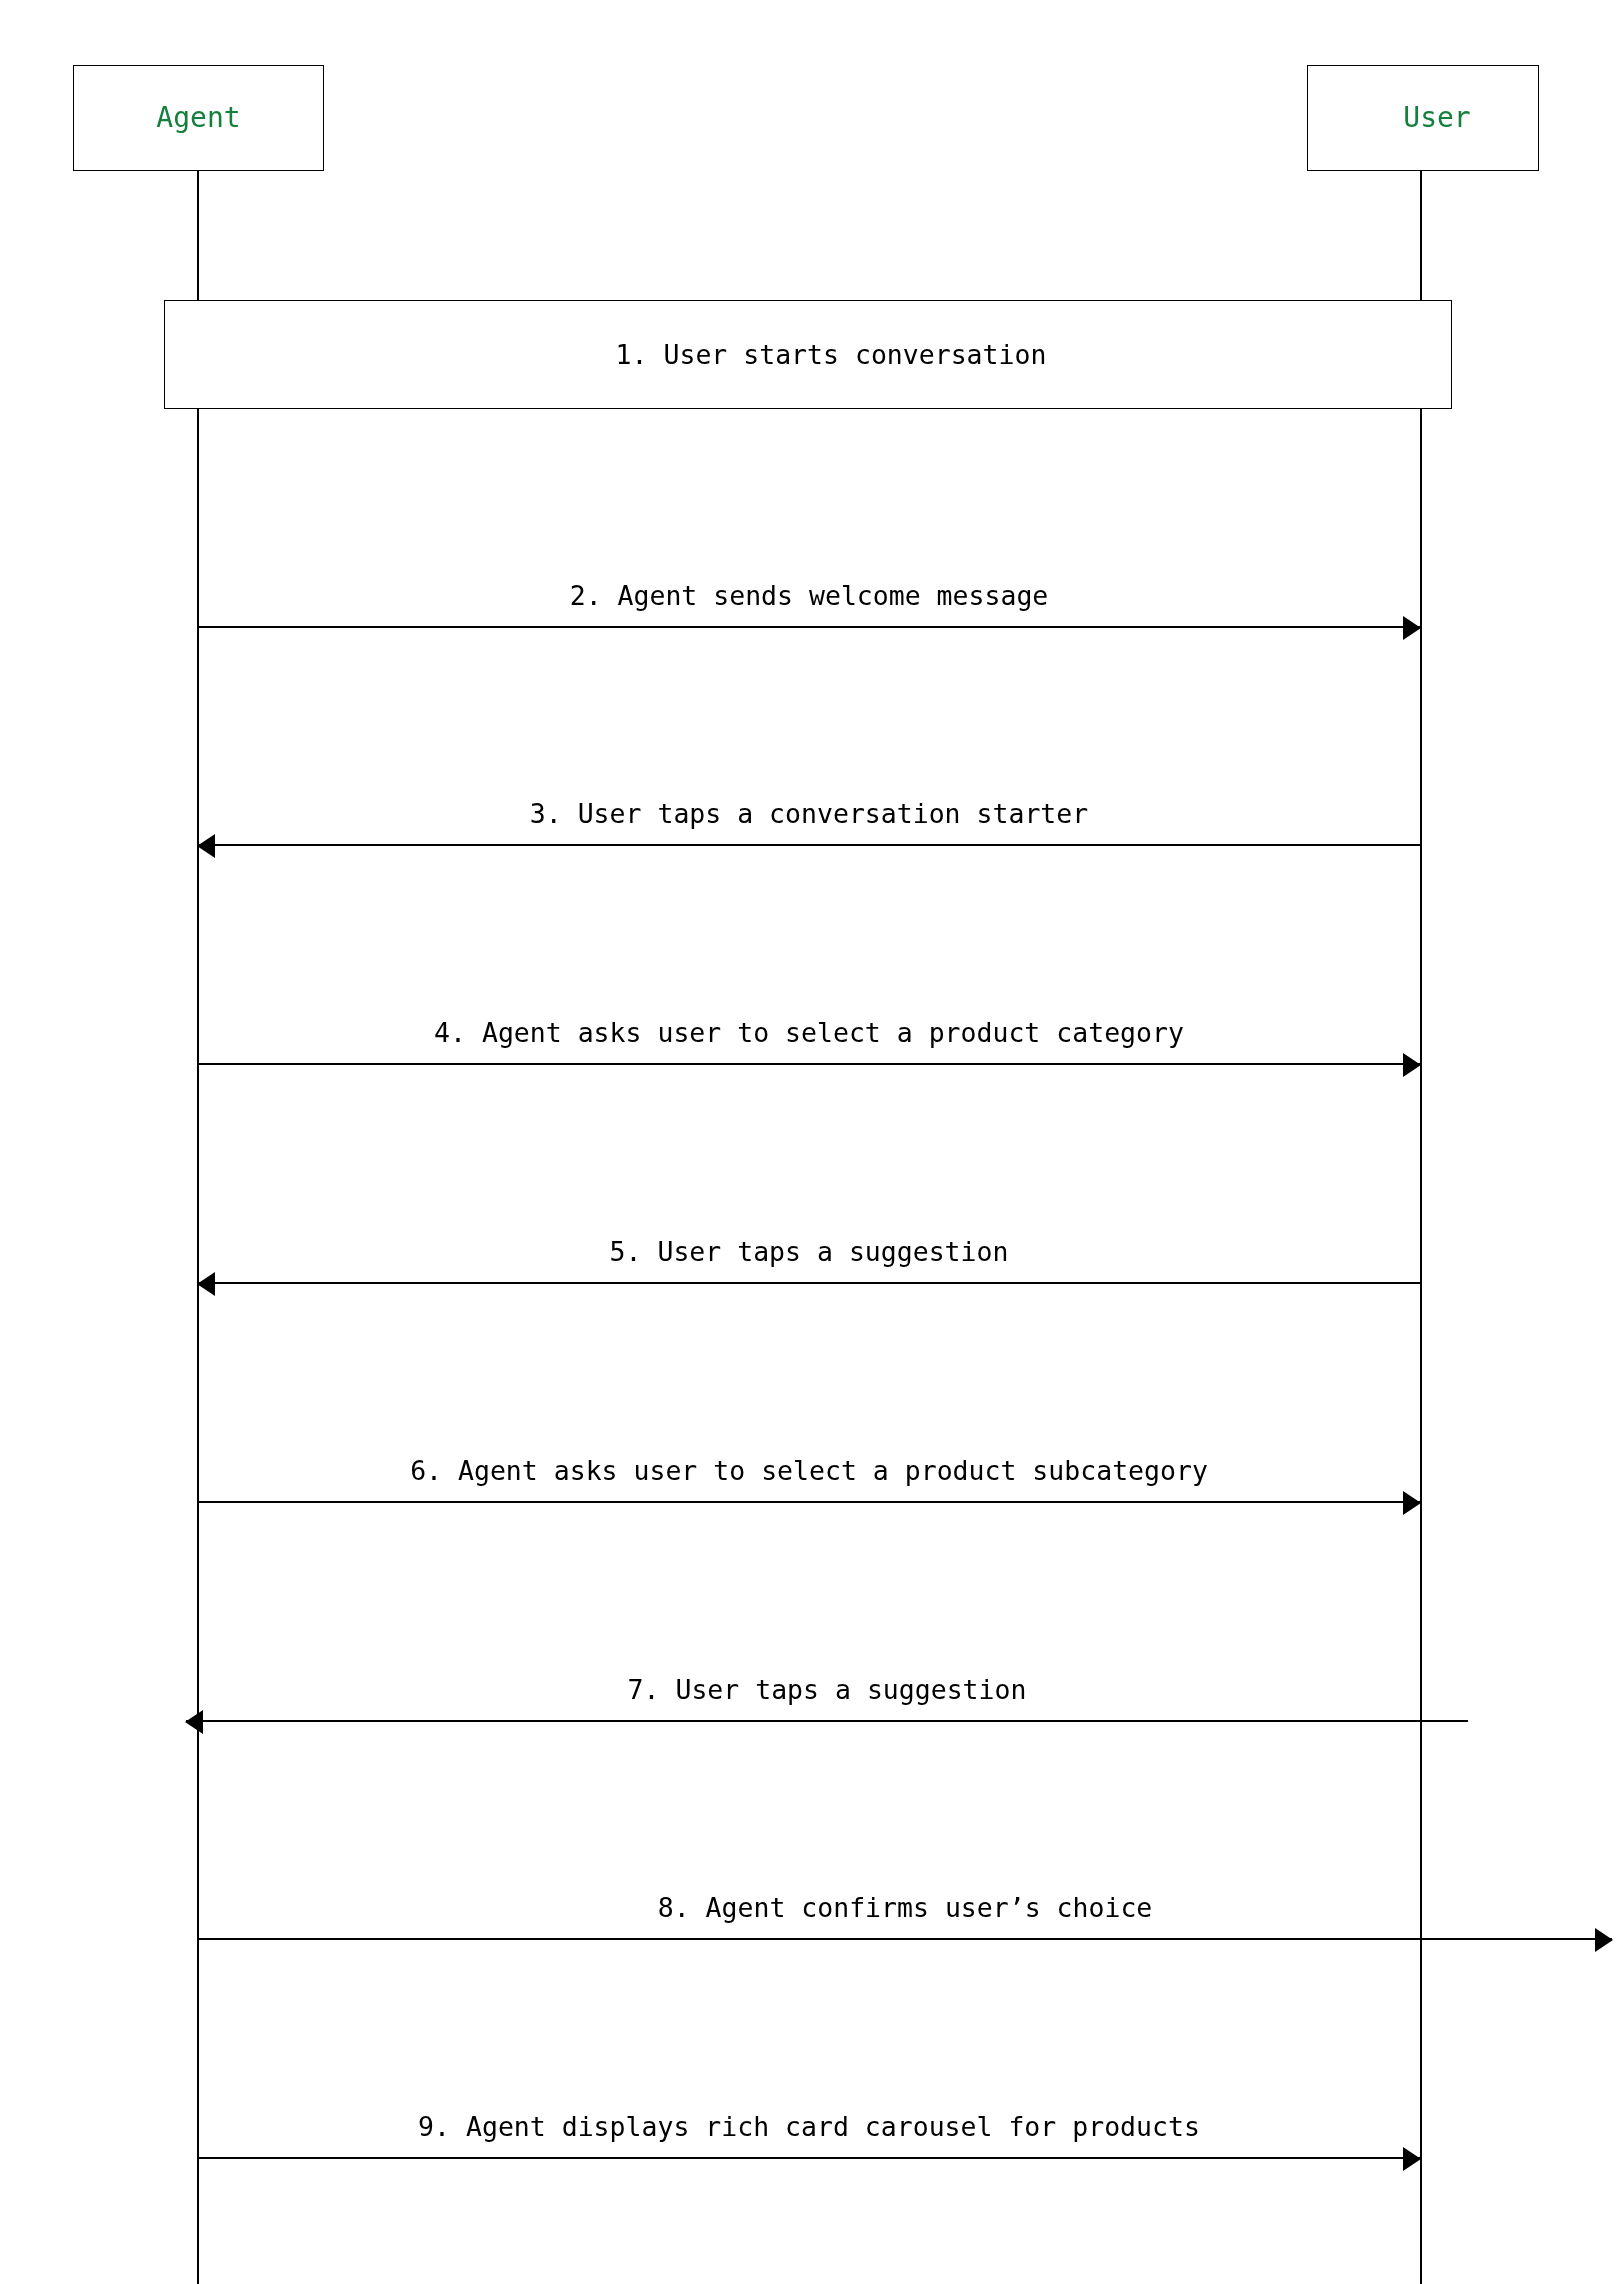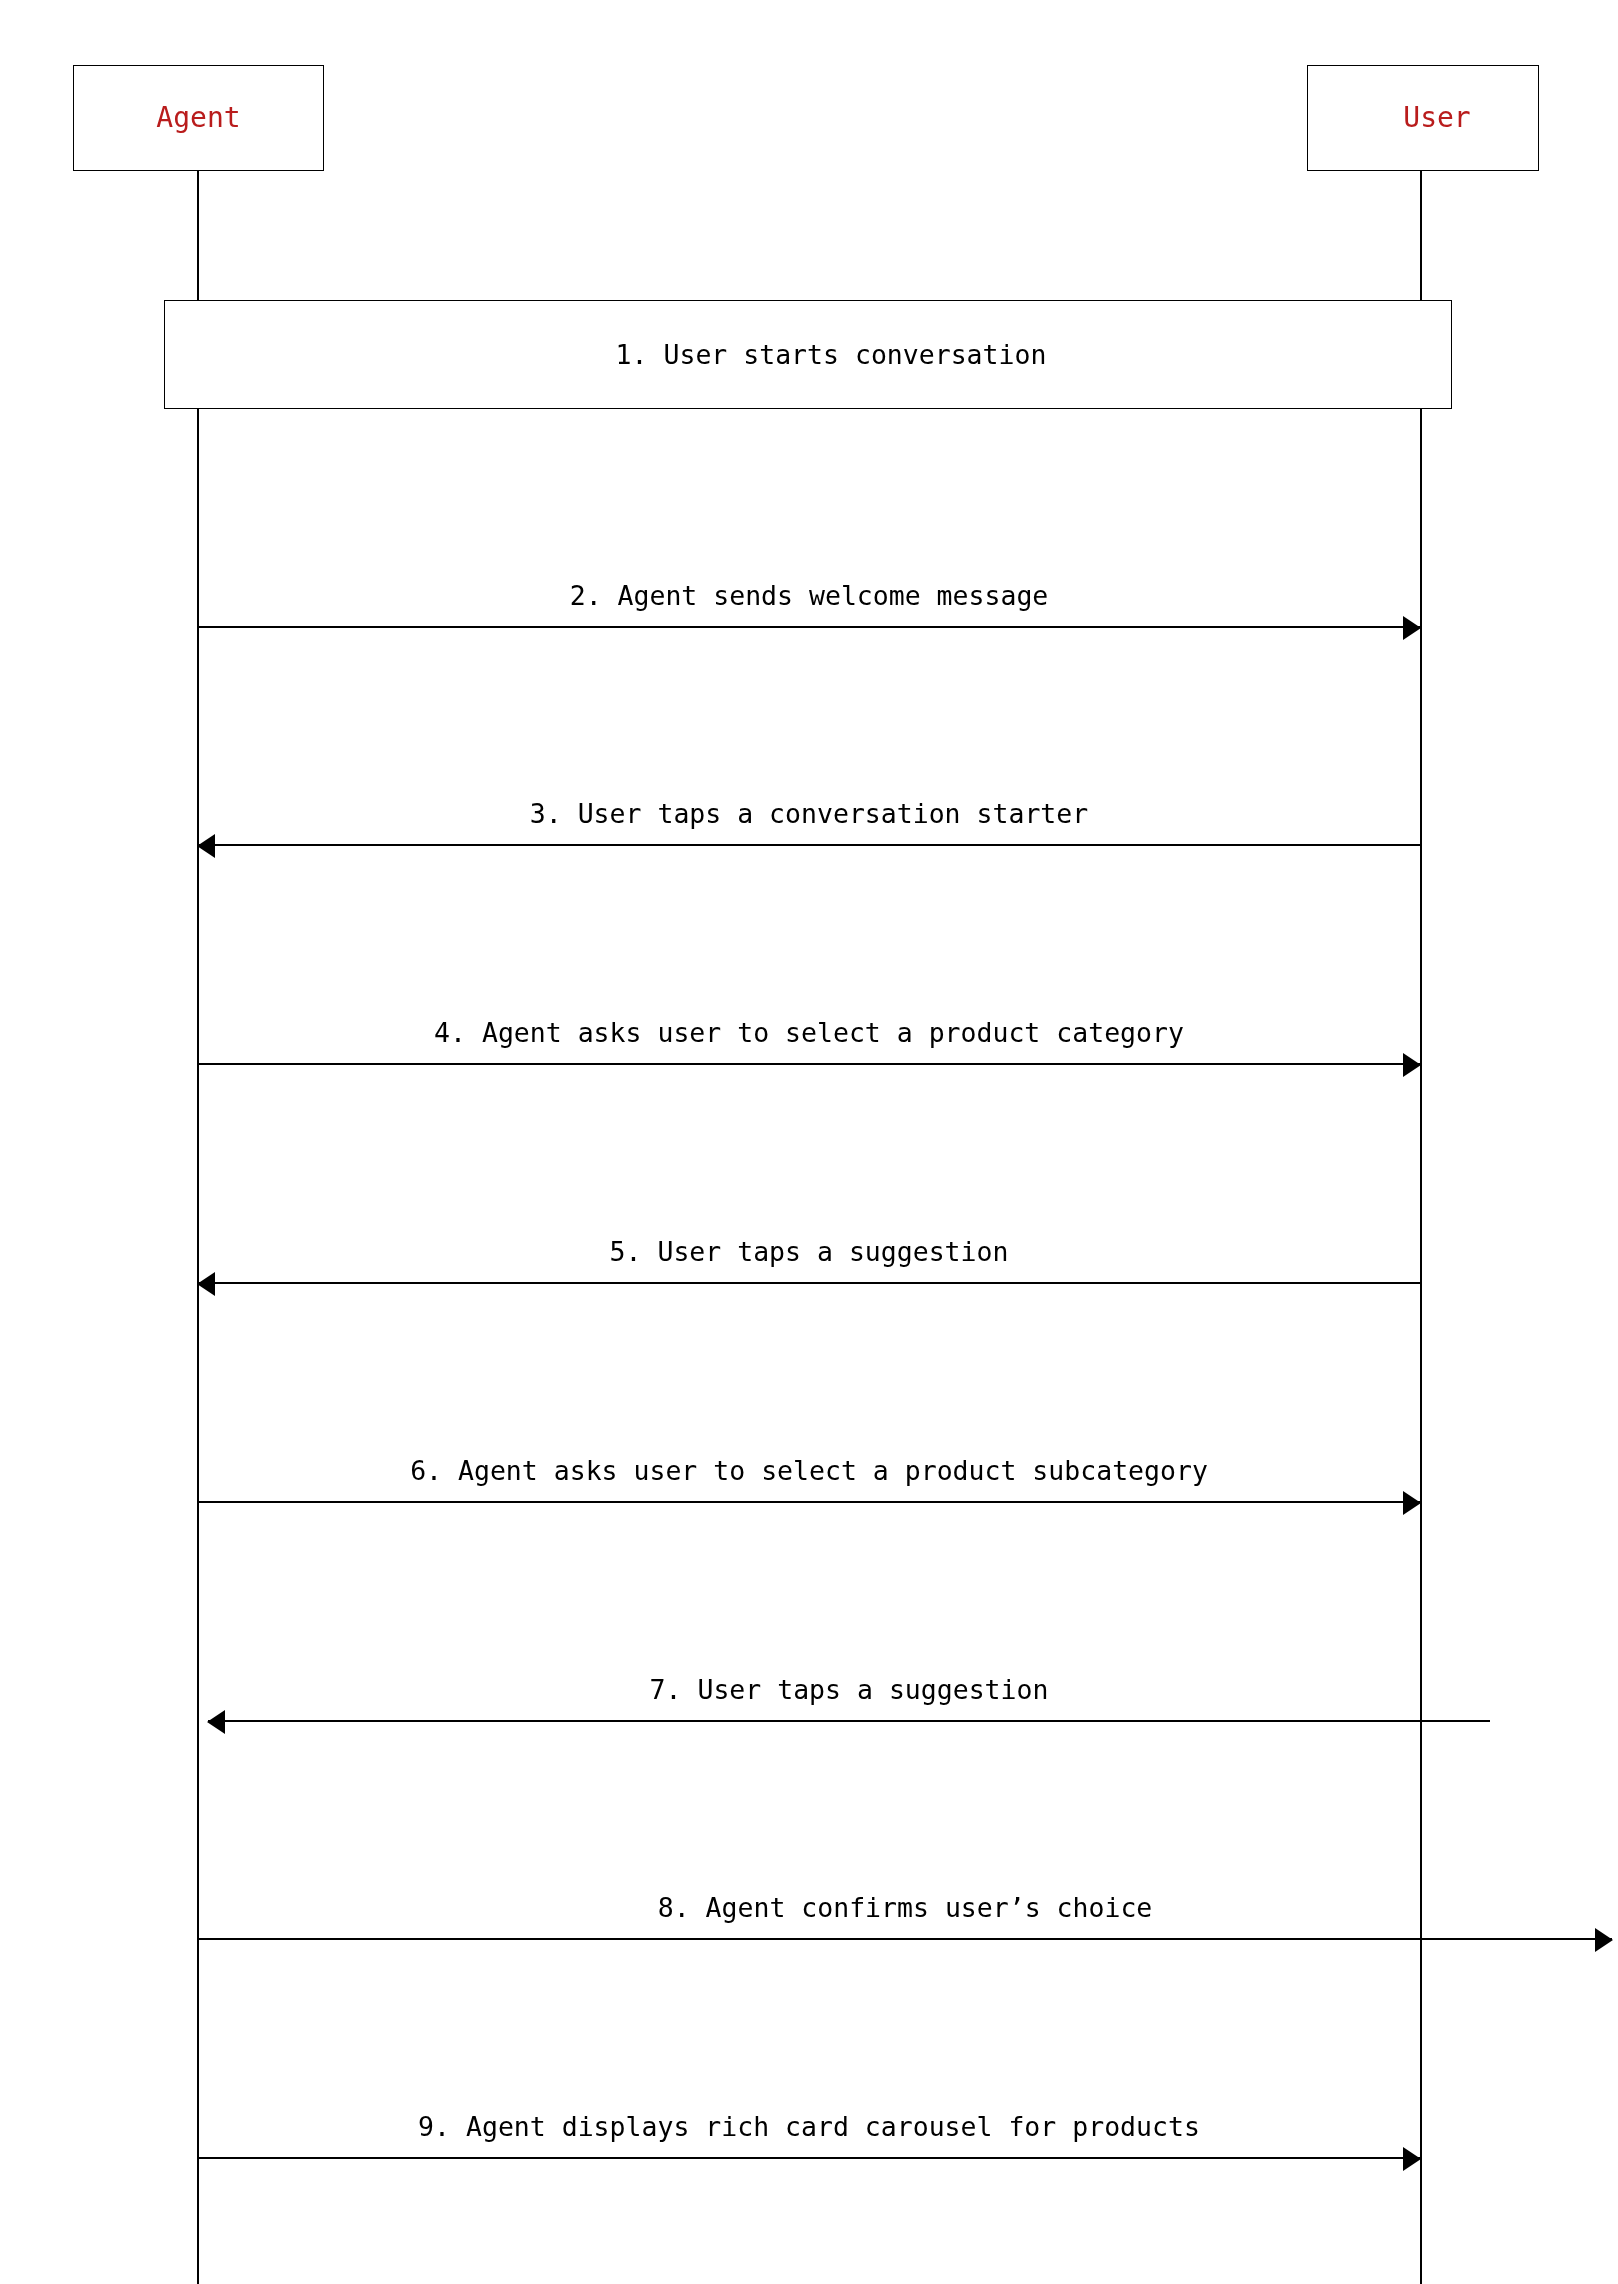--- a/index.html
+++ b/index.html
@@ -29,21 +29,21 @@
     display: flex;
     align-items: center;
     justify-content: center;
     z-index: 5;
   }
   .participant-label {
     font-size: 28px;
     line-height: 1;
     letter-spacing: 0px;
     white-space: nowrap;
-    color: #b91c1c;
+    color: #15803d;
   }
 
   
   .lifeline {
     position: absolute;
     width: 1.8px;
     background: #000000;
     z-index: 1;
   }
 
@@ -141,21 +141,21 @@
     <div class="message-row" style="left: 198px; width: 1222px; top: 1163px; height: 121px;">
       <div class="message-label">5. User taps a suggestion</div>
       <div class="message-line"></div>
       <div class="arrow-head left"></div>
     </div>
     <div class="message-row" style="left: 198px; width: 1222px; top: 1382px; height: 121px;">
       <div class="message-label">6. Agent asks user to select a product subcategory</div>
       <div class="message-line"></div>
       <div class="arrow-head right"></div>
     </div>
-    <div class="message-row" style="left: 208px; width: 1282px; top: 1601px; height: 121px;">
+    <div class="message-row" style="left: 186px; width: 1282px; top: 1601px; height: 121px;">
       <div class="message-label">7. User taps a suggestion</div>
       <div class="message-line"></div>
       <div class="arrow-head left"></div>
     </div>
     <div class="message-row" style="left: 198px; width: 1414px; top: 1819px; height: 121px;">
       <div class="message-label">8. Agent confirms user’s choice</div>
       <div class="message-line"></div>
       <div class="arrow-head right"></div>
     </div>
     <div class="message-row" style="left: 198px; width: 1222px; top: 2038px; height: 121px;">

